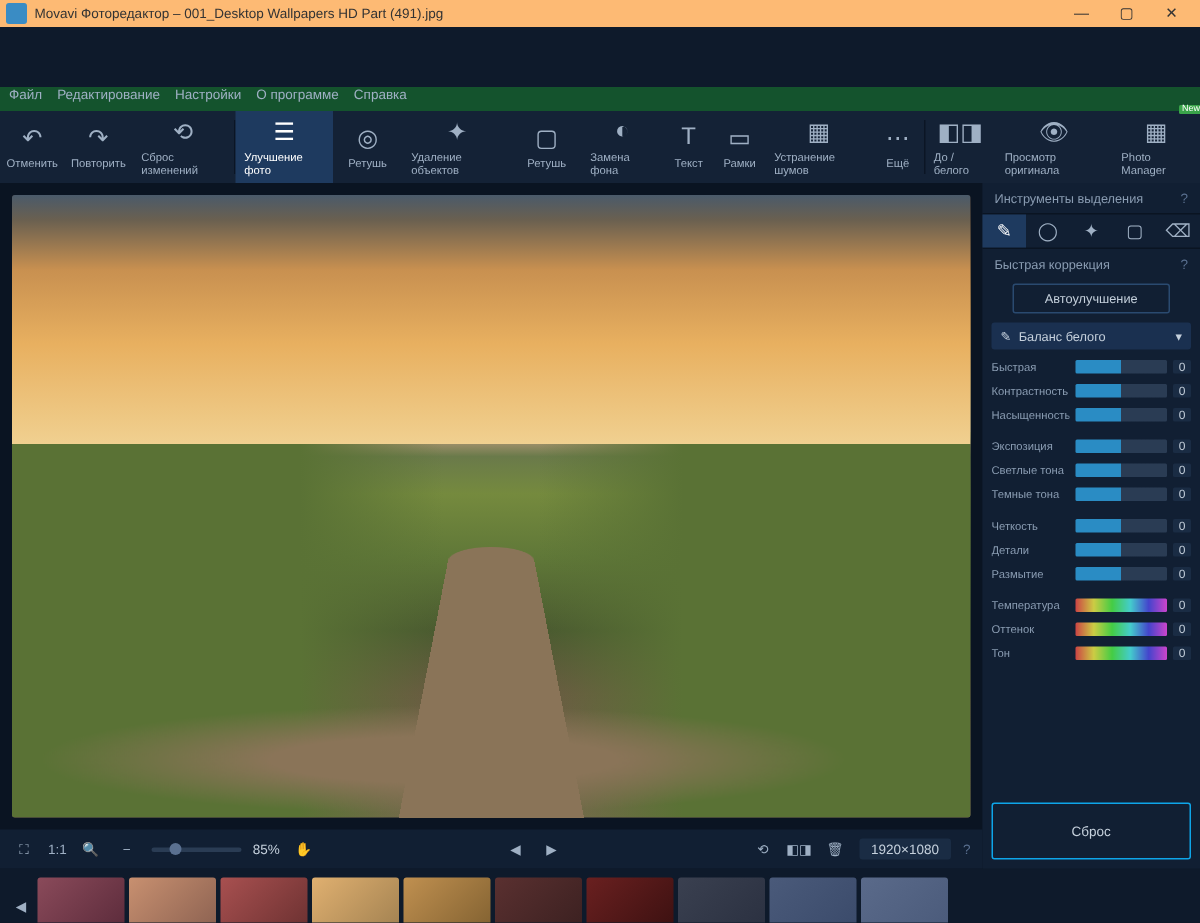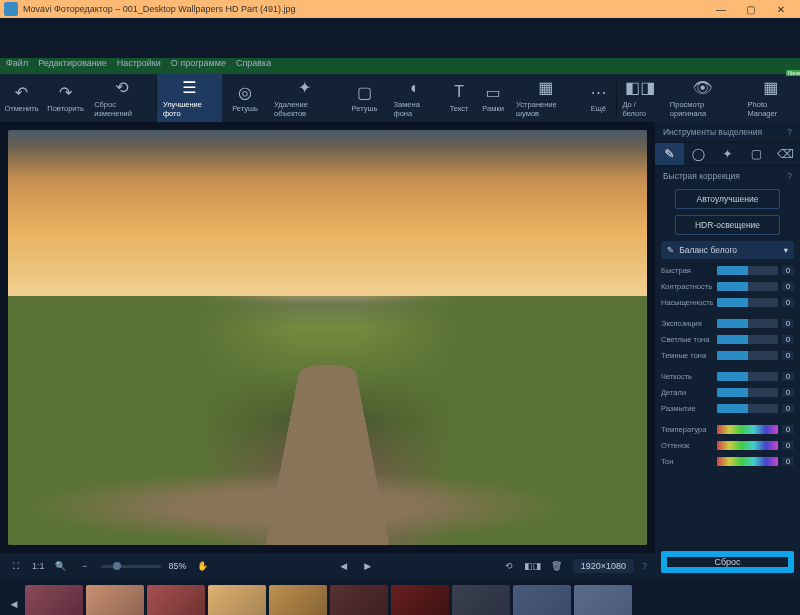--- a/index.html
+++ b/index.html
@@ -66,21 +66,21 @@
 .rp-slider { display: flex; align-items: center; gap: 4px; height: 13px; }
 .rp-slider-label { width: 52px; font-size: 7.5px; color: #8a9cb2; overflow: hidden; white-space: nowrap; }
 .rp-slider-track { flex: 1; height: 9px; background: #2a3c54; border-radius: 1px; position: relative; }
 .rp-slider-track.grad1 { background: linear-gradient(to right, #2a8cc4 0%, #2a8cc4 50%, #2a3c54 50%); }
 .rp-slider-track.rainbow { background: linear-gradient(to right, #c44, #cc4, #4c4, #4cc, #44c, #c4c); }
 .rp-slider-val { width: 12px; text-align: center; font-size: 8px; background: #1a2c44; border-radius: 1px; }
 .rp-divider { height: 4px; }
 
 
 .footer-btns { padding: 6px; display: flex; flex-direction: column; gap: 5px; margin-top: auto; }
-.btn-reset { height: 22px; border: 6px solid #0ea5e9; border-radius: 2px; display: flex; align-items: center; justify-content: center; font-size: 9px; color: #c5d0dc; cursor: pointer; }
+.btn-reset { height: 38px; border: 1px solid #0ea5e9; border-radius: 2px; display: flex; align-items: center; justify-content: center; font-size: 9px; color: #c5d0dc; cursor: pointer; }
 .btn-save { height: 24px; background: #3aa44a; border-radius: 2px; display: flex; align-items: center; justify-content: center; font-size: 10px; color: #fff; cursor: pointer; }
 
 .help-q { font-size: 9px; color: #5a7090; }
 .badge-new { position:absolute; top:-4px; right:-2px; background:#3aa44a; color:#fff; font-size:6px; padding:0 2px; border-radius:1px; }
 .rel { position:relative; }
 </style>
 </head>
 <body>
 
 <div class="titlebar">
@@ -200,21 +200,20 @@
       <div class="rp-toolbtn">◯</div>
       <div class="rp-toolbtn">✦</div>
       <div class="rp-toolbtn">▢</div>
       <div class="rp-toolbtn">⌫</div>
     </div>
     <div class="rp-section-title">
         <span>Быстрая коррекция</span>
         <span class="help-q">?</span>
       </div>
     <div class="rp-btn">Автоулучшение</div>
-    <div class="rp-btn">HDR-освещение</div>
     <div class="rp-accordion">
         <span>✎</span>
         <span>Баланс белого</span>
         <span style="margin-left:auto;">▾</span>
       </div>
 
     <div class="rp-sliders" id="sla">
         <div class="rp-slider">
           <div class="rp-slider-label">Быстрая</div>
           <div class="rp-slider-track grad1"></div>

